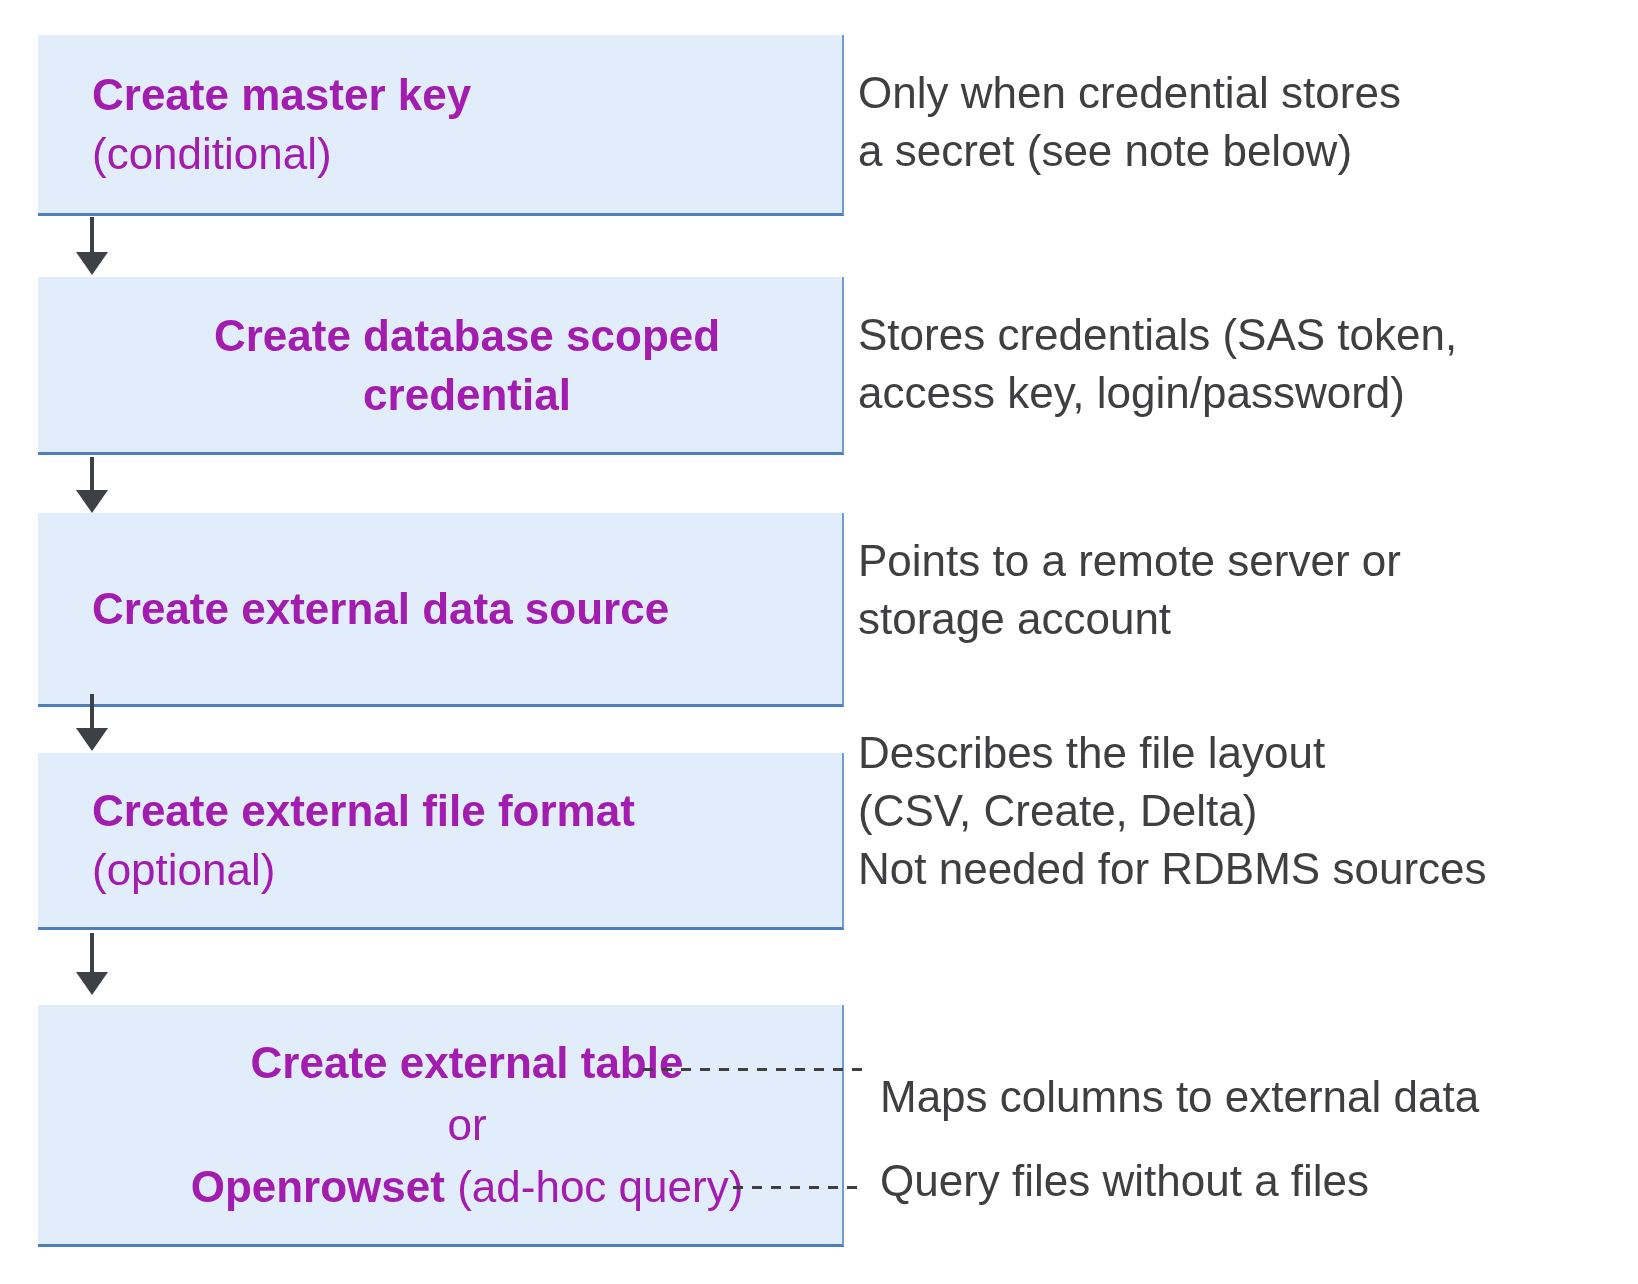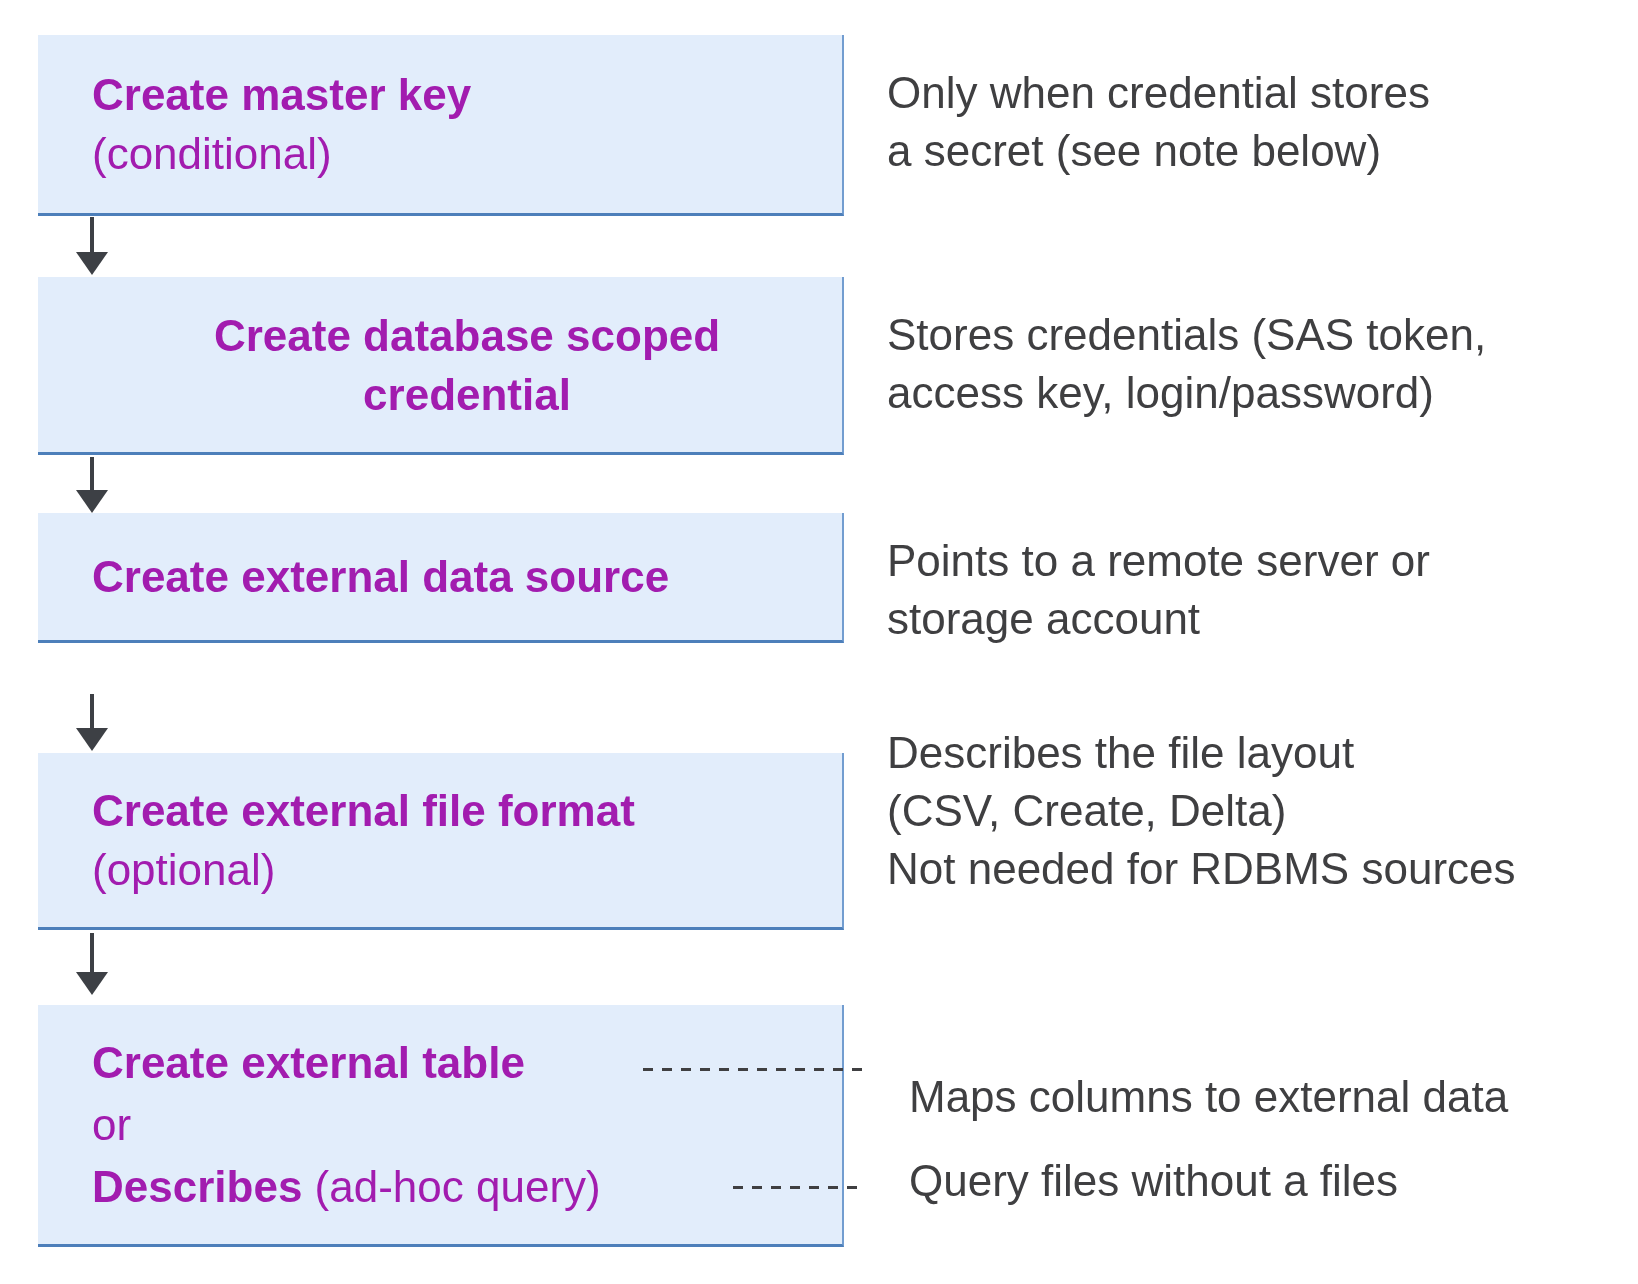--- a/index.html
+++ b/index.html
@@ -28,31 +28,30 @@
     display: flex;
     flex-direction: column;
     justify-content: center;
     padding-left: 54px;
     font-size: 44px;
     line-height: 59px;
     color: #a21caf;
   }
   .box .t { font-weight: 700; }
   .box .s { font-weight: 400; }
-  .box5 { line-height: 62px; }
+  .box5 { line-height: 62px; align-items: center; }
   .box5 .inline-reg { font-weight: 400; }
   
   .note {
     position: absolute;
     left: 858px;
     font-size: 44px;
     line-height: 58px;
     color: #3f3f41;
     white-space: nowrap;
-    margin-left: 29px;
   }
   .note-dash { left: 880px; }
   
   .arrow {
     position: absolute;
     left: 76px;
     width: 32px;
   }
   .arrow .stem {
     position: absolute;
@@ -104,21 +103,21 @@
   <div class="note" style="top:306px;">
     <div>Stores credentials (SAS token,</div>
     <div>access key, login/password)</div>
   </div>
 
   <div class="arrow" style="top:457px;height:56px;">
     <div class="stem" style="height:36px;"></div>
     <div class="head"></div>
   </div>
 
-  <div class="box" style="top:513px;height:130px;">
+  <div class="box" style="top:513px;height:194px;">
     <div class="t">Create external data source</div>
   </div>
   <div class="note" style="top:532px;">
     <div>Points to a remote server or</div>
     <div>storage account</div>
   </div>
 
   <div class="arrow" style="top:694px;height:57px;">
     <div class="stem" style="height:37px;"></div>
     <div class="head"></div>
@@ -135,21 +134,21 @@
   </div>
 
   <div class="arrow" style="top:933px;height:62px;">
     <div class="stem" style="height:42px;"></div>
     <div class="head"></div>
   </div>
 
   <div class="box box5" style="top:1005px;height:242px;">
     <div class="t">Create external table</div>
     <div class="s">or</div>
-    <div><span class="t">Describes</span><span class="inline-reg"> (ad-hoc query)</span></div>
+    <div><span class="t">Openrowset</span><span class="inline-reg"> (ad-hoc query)</span></div>
   </div>
 
   <div class="dash" style="left:643px;top:1068px;width:222px;"></div>
   <div class="dash" style="left:733px;top:1186px;width:130px;"></div>
 
   <div class="note note-dash" style="top:1068px;">
     <div>Maps columns to external data</div>
   </div>
   <div class="note note-dash" style="top:1152px;">
     <div>Query files without a files</div>

